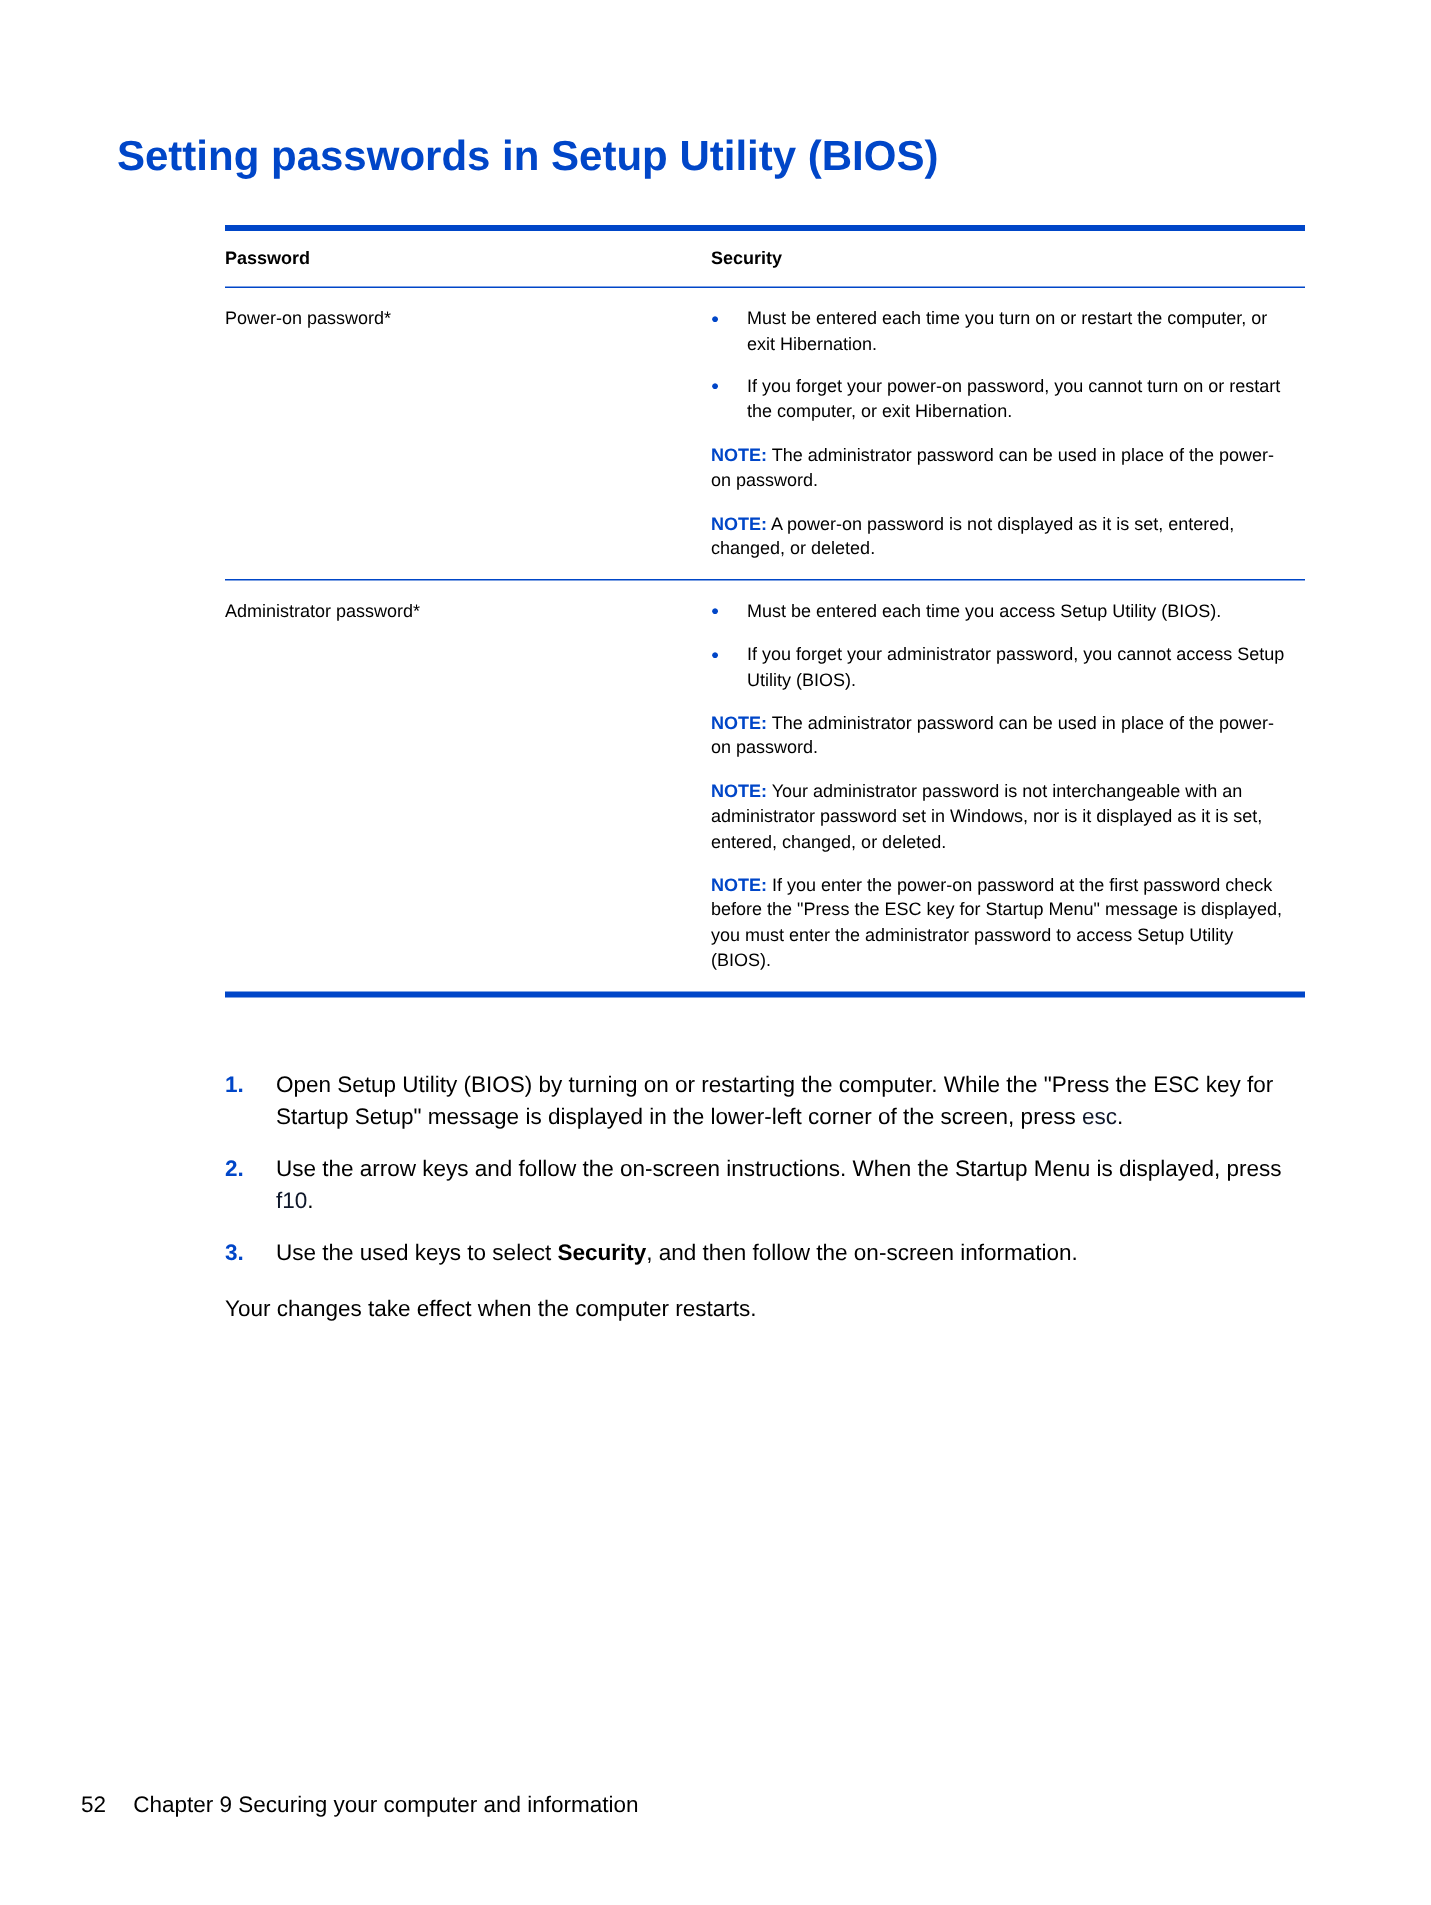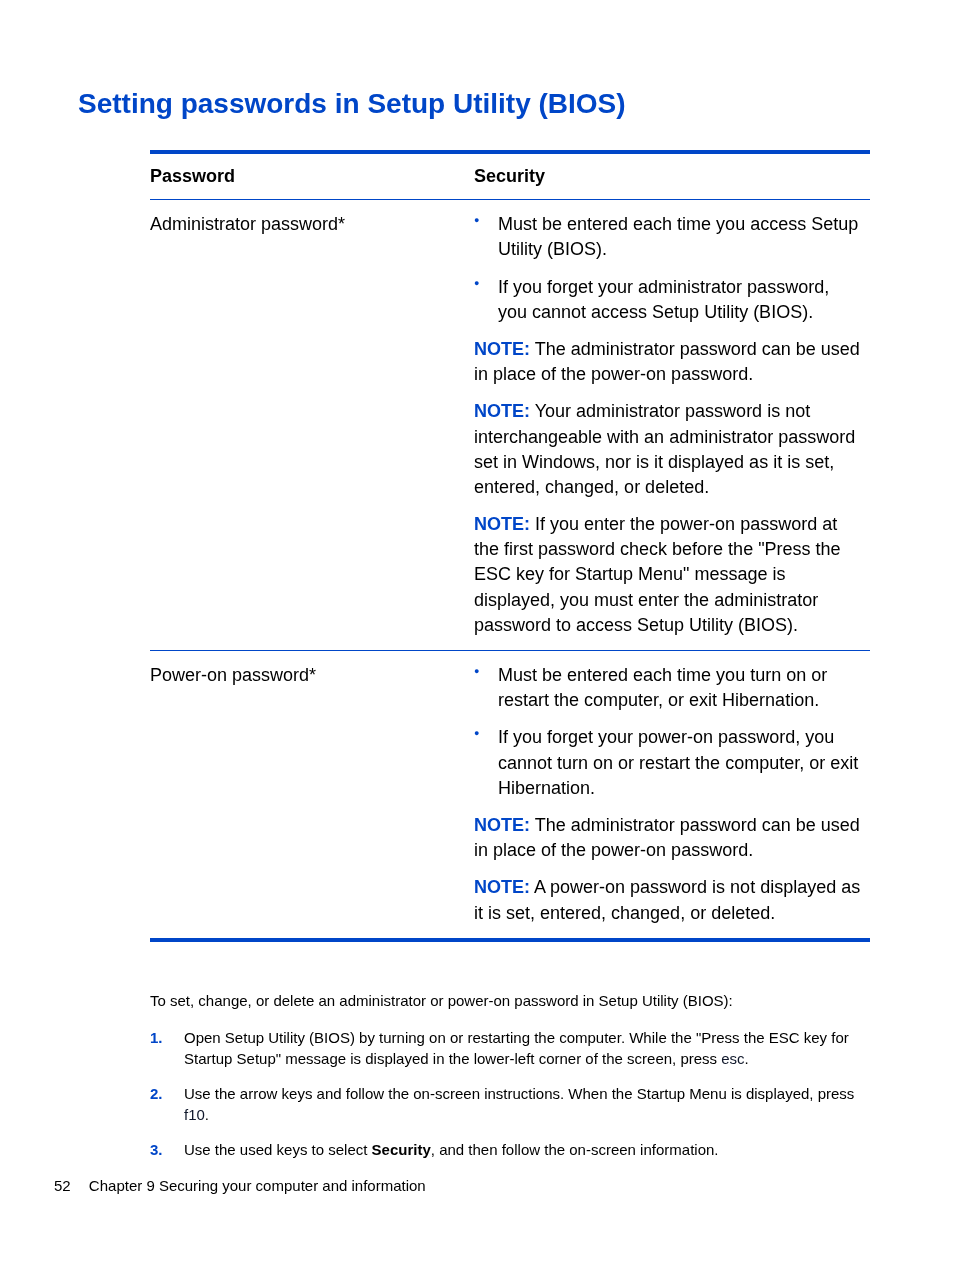--- a/index.html
+++ b/index.html
@@ -21,21 +21,21 @@
       font-size: 28px;
       font-weight: bold;
       margin-bottom: 24px;
     }
     .pw-table {
       width: 720px;
       margin-left: 72px;
       border-top: 4px solid #0046c8;
       border-bottom: 4px solid #0046c8;
       border-collapse: collapse;
-      font-size: 18px;
+      font-size: 12px;
       line-height: 1.4;
       margin-top: 30px;
     }
     .pw-table thead th {
       text-align: left;
       font-weight: bold;
       padding: 10px 8px 10px 0;
       border-bottom: 1.5px solid #0046c8;
     }
     .pw-table td {
@@ -103,21 +103,21 @@
       flex: 1;
     }
     .hp-key {
       color: #0f172a;
     }
     .bold {
       font-weight: bold;
     }
     .footer {
       position: absolute;
-      bottom: 76px;
+      bottom: 58px;
       left: 54px;
       font-size: 15px;
     }
     .footer .page-num {
       margin-right: 14px;
     }
   </style>
 </head>
 <body>
 
@@ -126,20 +126,42 @@
 <table class="pw-table">
   <thead>
     <tr>
       <th class="col-pw">Password</th>
       <th class="col-fn">Security</th>
     </tr>
   </thead>
   <tbody>
 
     <tr>
+      <td>Power-on password*</td>
+      <td>
+        <ul class="fn-list">
+          <li>
+              <span>Must be entered each time you turn on or restart the computer, or exit Hibernation.</span>
+            </li>
+          <li>
+              <span>If you forget your power-on password, you cannot turn on or restart the computer, or exit Hibernation.</span>
+            </li>
+        </ul>
+        <div class="note-block">
+          <span class="note-label">NOTE:</span>
+          <span>The administrator password can be used in place of the power-on password.</span>
+        </div>
+        <div class="note-block">
+          <span class="note-label">NOTE:</span>
+          <span>A power-on password is not displayed as it is set, entered, changed, or deleted.</span>
+        </div>
+      </td>
+    </tr>
+
+    <tr>
       <td>Administrator password*</td>
       <td>
         <ul class="fn-list">
           <li>
               <span>Must be entered each time you access Setup Utility (BIOS).</span>
             </li>
           <li>
               <span>If you forget your administrator password, you cannot access Setup Utility (BIOS).</span>
             </li>
         </ul>
@@ -147,50 +169,27 @@
           <span class="note-label">NOTE:</span>
           <span>The administrator password can be used in place of the power-on password.</span>
         </div>
         <div class="note-block">
           <span class="note-label">NOTE:</span>
           <span>Your administrator password is not interchangeable with an administrator password set in Windows, nor is it displayed as it is set, entered, changed, or deleted.</span>
         </div>
         <div class="note-block">
           <span class="note-label">NOTE:</span>
           <span>If you enter the power-on password at the first password check before the "Press the ESC key for Startup Menu" message is displayed, you must enter the administrator password to access Setup Utility (BIOS).</span>
-        </div>
-      </td>
-    </tr>
-
-    <tr>
-      <td>Power-on password*</td>
-      <td>
-        <ul class="fn-list">
-          <li>
-              <span>Must be entered each time you turn on or restart the computer, or exit Hibernation.</span>
-            </li>
-          <li>
-              <span>If you forget your power-on password, you cannot turn on or restart the computer, or exit Hibernation.</span>
-            </li>
-        </ul>
-        <div class="note-block">
-          <span class="note-label">NOTE:</span>
-          <span>The administrator password can be used in place of the power-on password.</span>
-        </div>
-        <div class="note-block">
-          <span class="note-label">NOTE:</span>
-          <span>A power-on password is not displayed as it is set, entered, changed, or deleted.</span>
         </div>
       </td>
     </tr>
   </tbody>
 </table>
 
 <div class="body-text">
-  <p>To set, change, or delete an administrator or power-on password in Setup Utility (BIOS):</p>
 
   <ol class="steps">
     <li>
       <span class="step-num">1.</span>
       <span class="step-body">
         <span>Open Setup Utility (BIOS) by turning on or restarting the computer. While the "Press the ESC key for Startup Setup" message is displayed in the lower-left corner of the screen, press </span><span class="hp-key">esc</span><span>.</span>
       </span>
     </li>
     <li>
       <span class="step-num">2.</span>
@@ -199,18 +198,19 @@
       </span>
     </li>
     <li>
       <span class="step-num">3.</span>
       <span class="step-body">
         <span>Use the used keys to select </span><span class="bold">Security</span><span>, and then follow the on-screen information.</span>
       </span>
     </li>
   </ol>
 
+  <p>Your changes take effect when the computer restarts.</p>
 </div>
 
 <div class="footer">
   <span class="page-num">52</span>
   <span>Chapter 9   Securing your computer and information</span>
 </div>
 
 </body></html>

